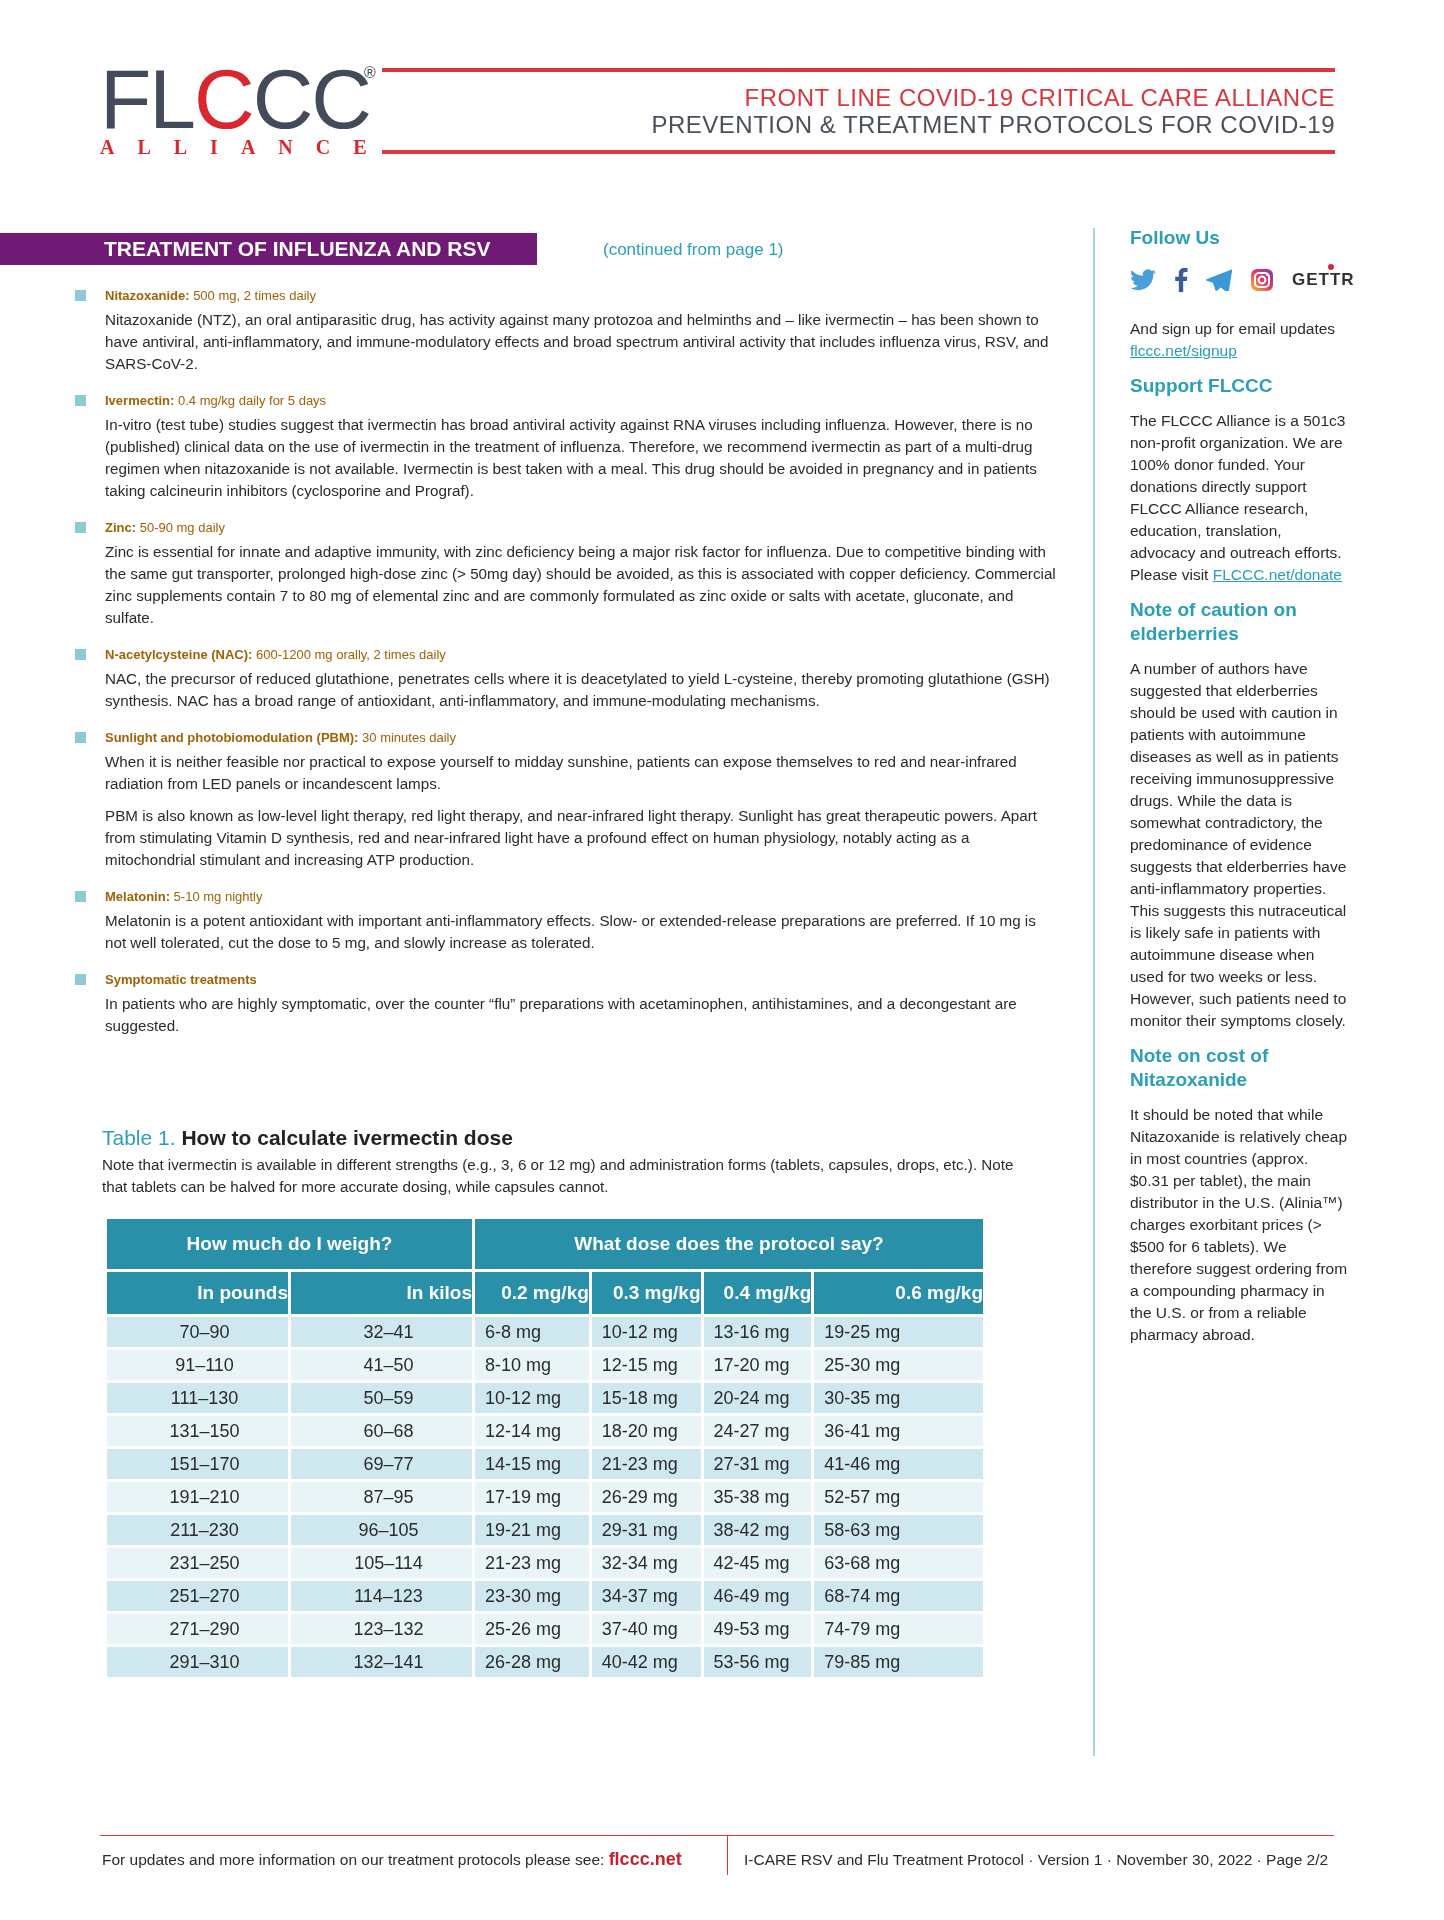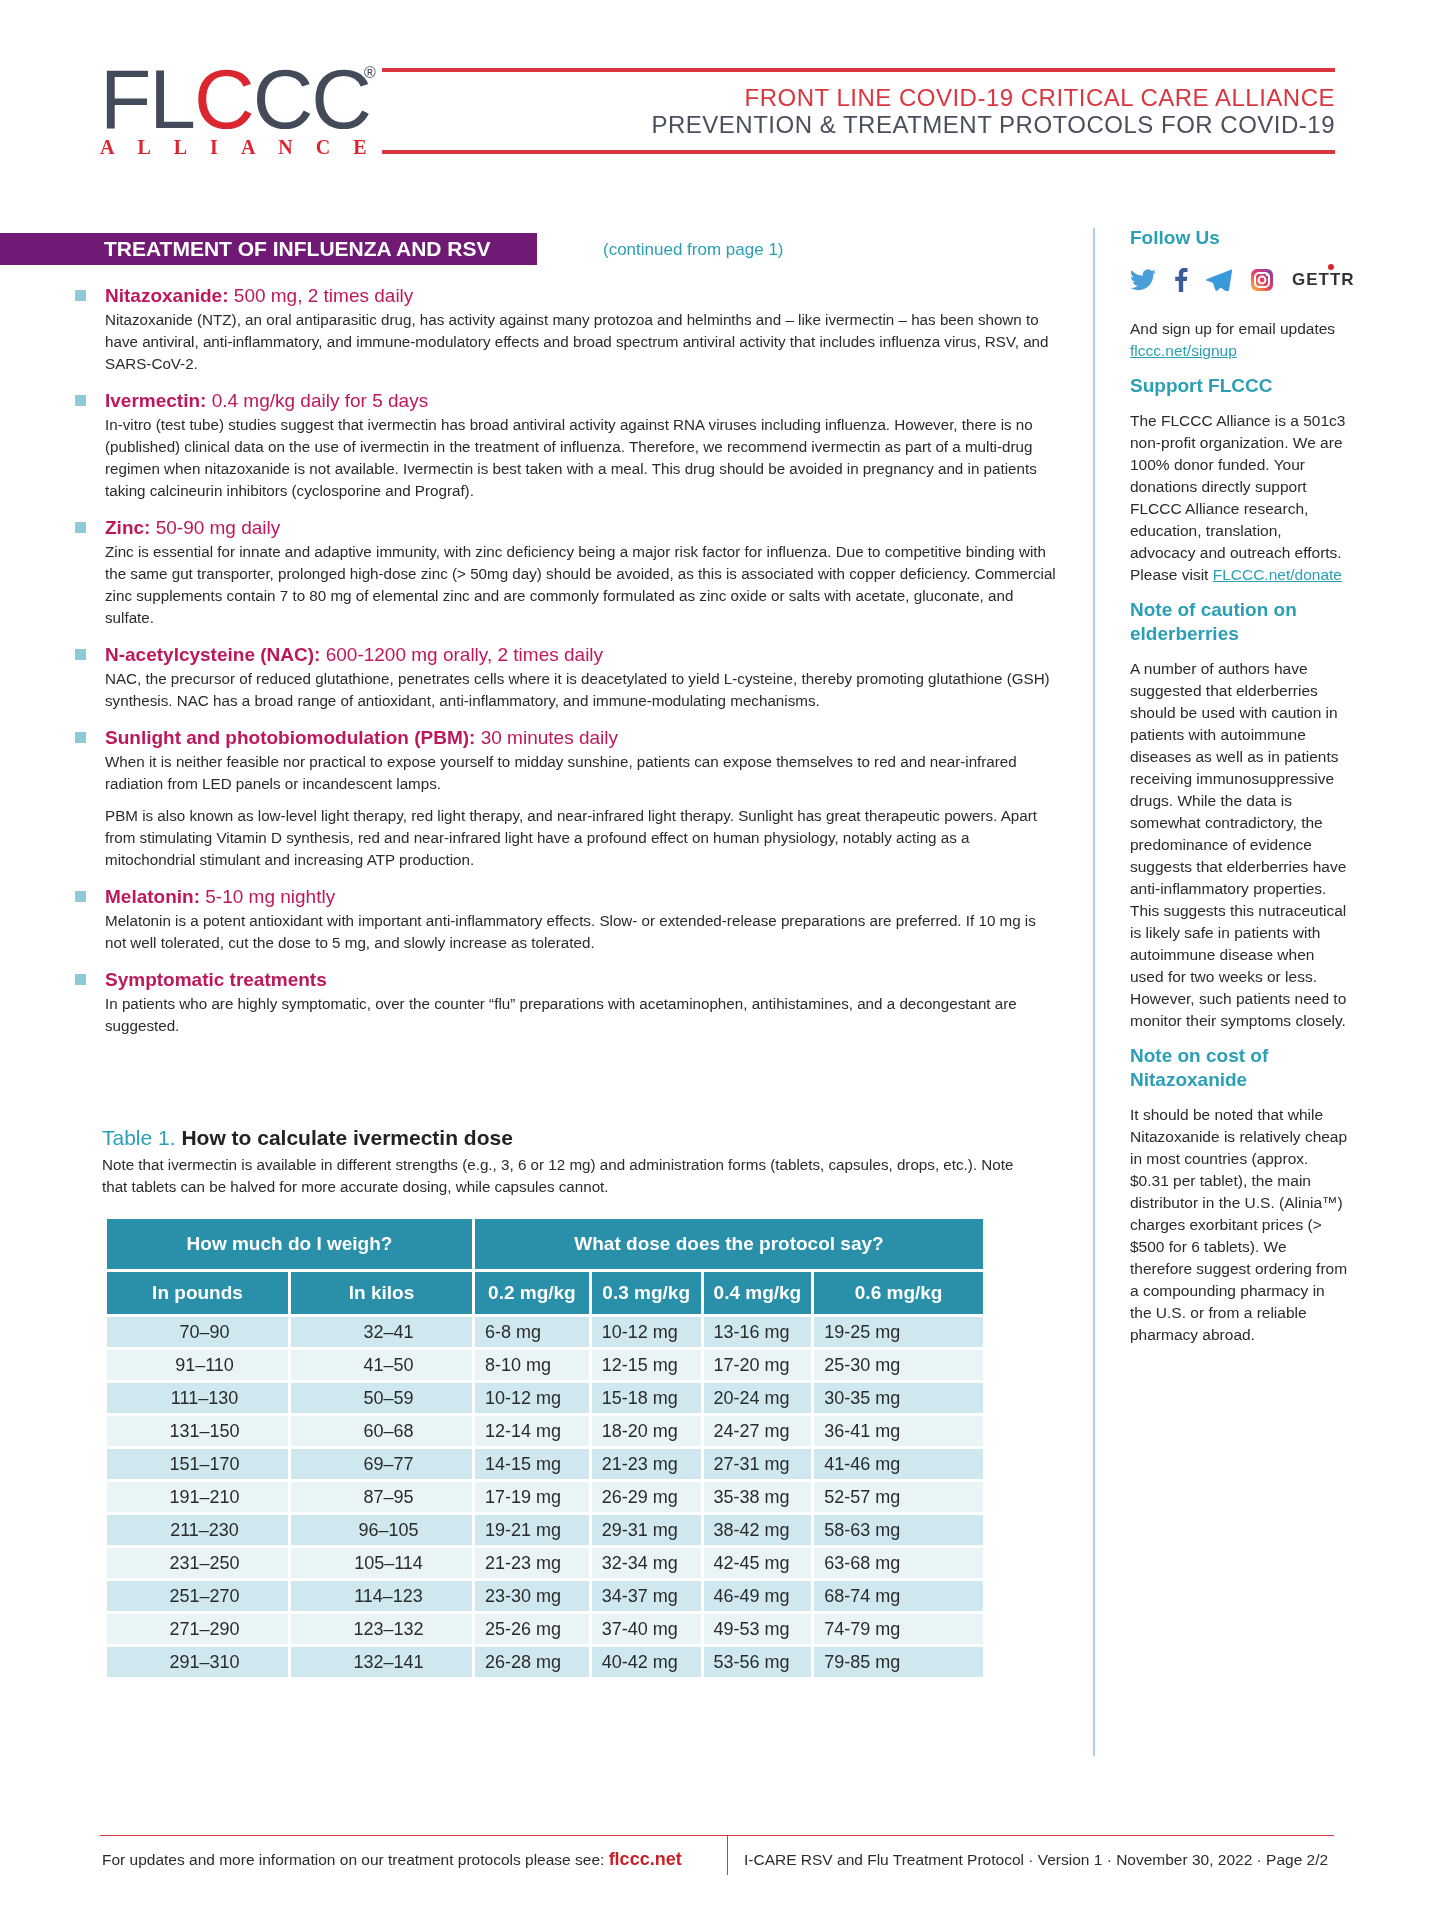--- a/index.html
+++ b/index.html
@@ -19,32 +19,32 @@
   .hdr-title2 { position: absolute; right: 109px; top: 111px; font-size: 24px; color: #4a4f5c; letter-spacing: 0.5px; }
 
   
   .banner { position: absolute; left: 0; top: 233px; width: 537px; height: 32px; background: #701a75; color: #fff; font-weight: bold; font-size: 21px; padding-left: 104px; line-height: 32px; }
   .continued { position: absolute; left: 603px; top: 240px; font-size: 17px; color: #2a9fb5; }
 
   
   .main { position: absolute; left: 75px; top: 284px; width: 985px; }
   .item { position: relative; padding-left: 30px; margin-bottom: 14px; }
   .bullet { position: absolute; left: 0; top: 6px; width: 11px; height: 11px; background: #8ec9d8; }
-  .item-head { font-size: 19px; line-height: 24px; color: #be185d; }
+  .item-head { font-size: 13px; line-height: 24px; color: #a16207; }
   .item-head b { font-weight: bold; }
   .item-body { font-size: 15.2px; line-height: 22px; color: #2b2b2b; margin-top: 1px; }
   .item-body + .item-body { margin-top: 10px; }
 
   .table-title { position: absolute; left: 102px; top: 1126px; font-size: 21px; font-weight: bold; color: #222; }
   .table-title .lbl { color: #2a9fb5; font-weight: normal; }
   .table-note { position: absolute; left: 102px; top: 1154px; width: 940px; font-size: 15.2px; line-height: 22px; color: #2b2b2b; }
 
   table.dose { position: absolute; left: 104px; top: 1216px; border-collapse: separate; border-spacing: 3px; font-size: 18px; }
   table.dose th { background: #2a8fa8; color: #fff; font-weight: bold; height: 50px; font-size: 19px; }
-  table.dose tr.sub th { height: 42px; }
+  table.dose tr.sub th { height: 42px; text-align: right; }
   table.dose td { height: 30px; color: #2b2b2b; padding: 0 10px; }
   table.dose tr:nth-child(odd) td { background: #cfe7ef; }
   table.dose tr:nth-child(even) td { background: #e9f4f7; }
   table.dose td.r { text-align: center; padding-right: 18px; padding-left: 32px; }
   table.dose td.c { text-align: left; }
 
   
   .vline { position: absolute; left: 1093px; top: 228px; width: 2px; height: 1528px; background: #a9d3de; }
   .side { position: absolute; left: 1130px; top: 226px; width: 220px; }
   .side h3 { font-size: 19px; line-height: 24px; color: #2a9fb5; font-weight: bold; margin-bottom: 12px; }

